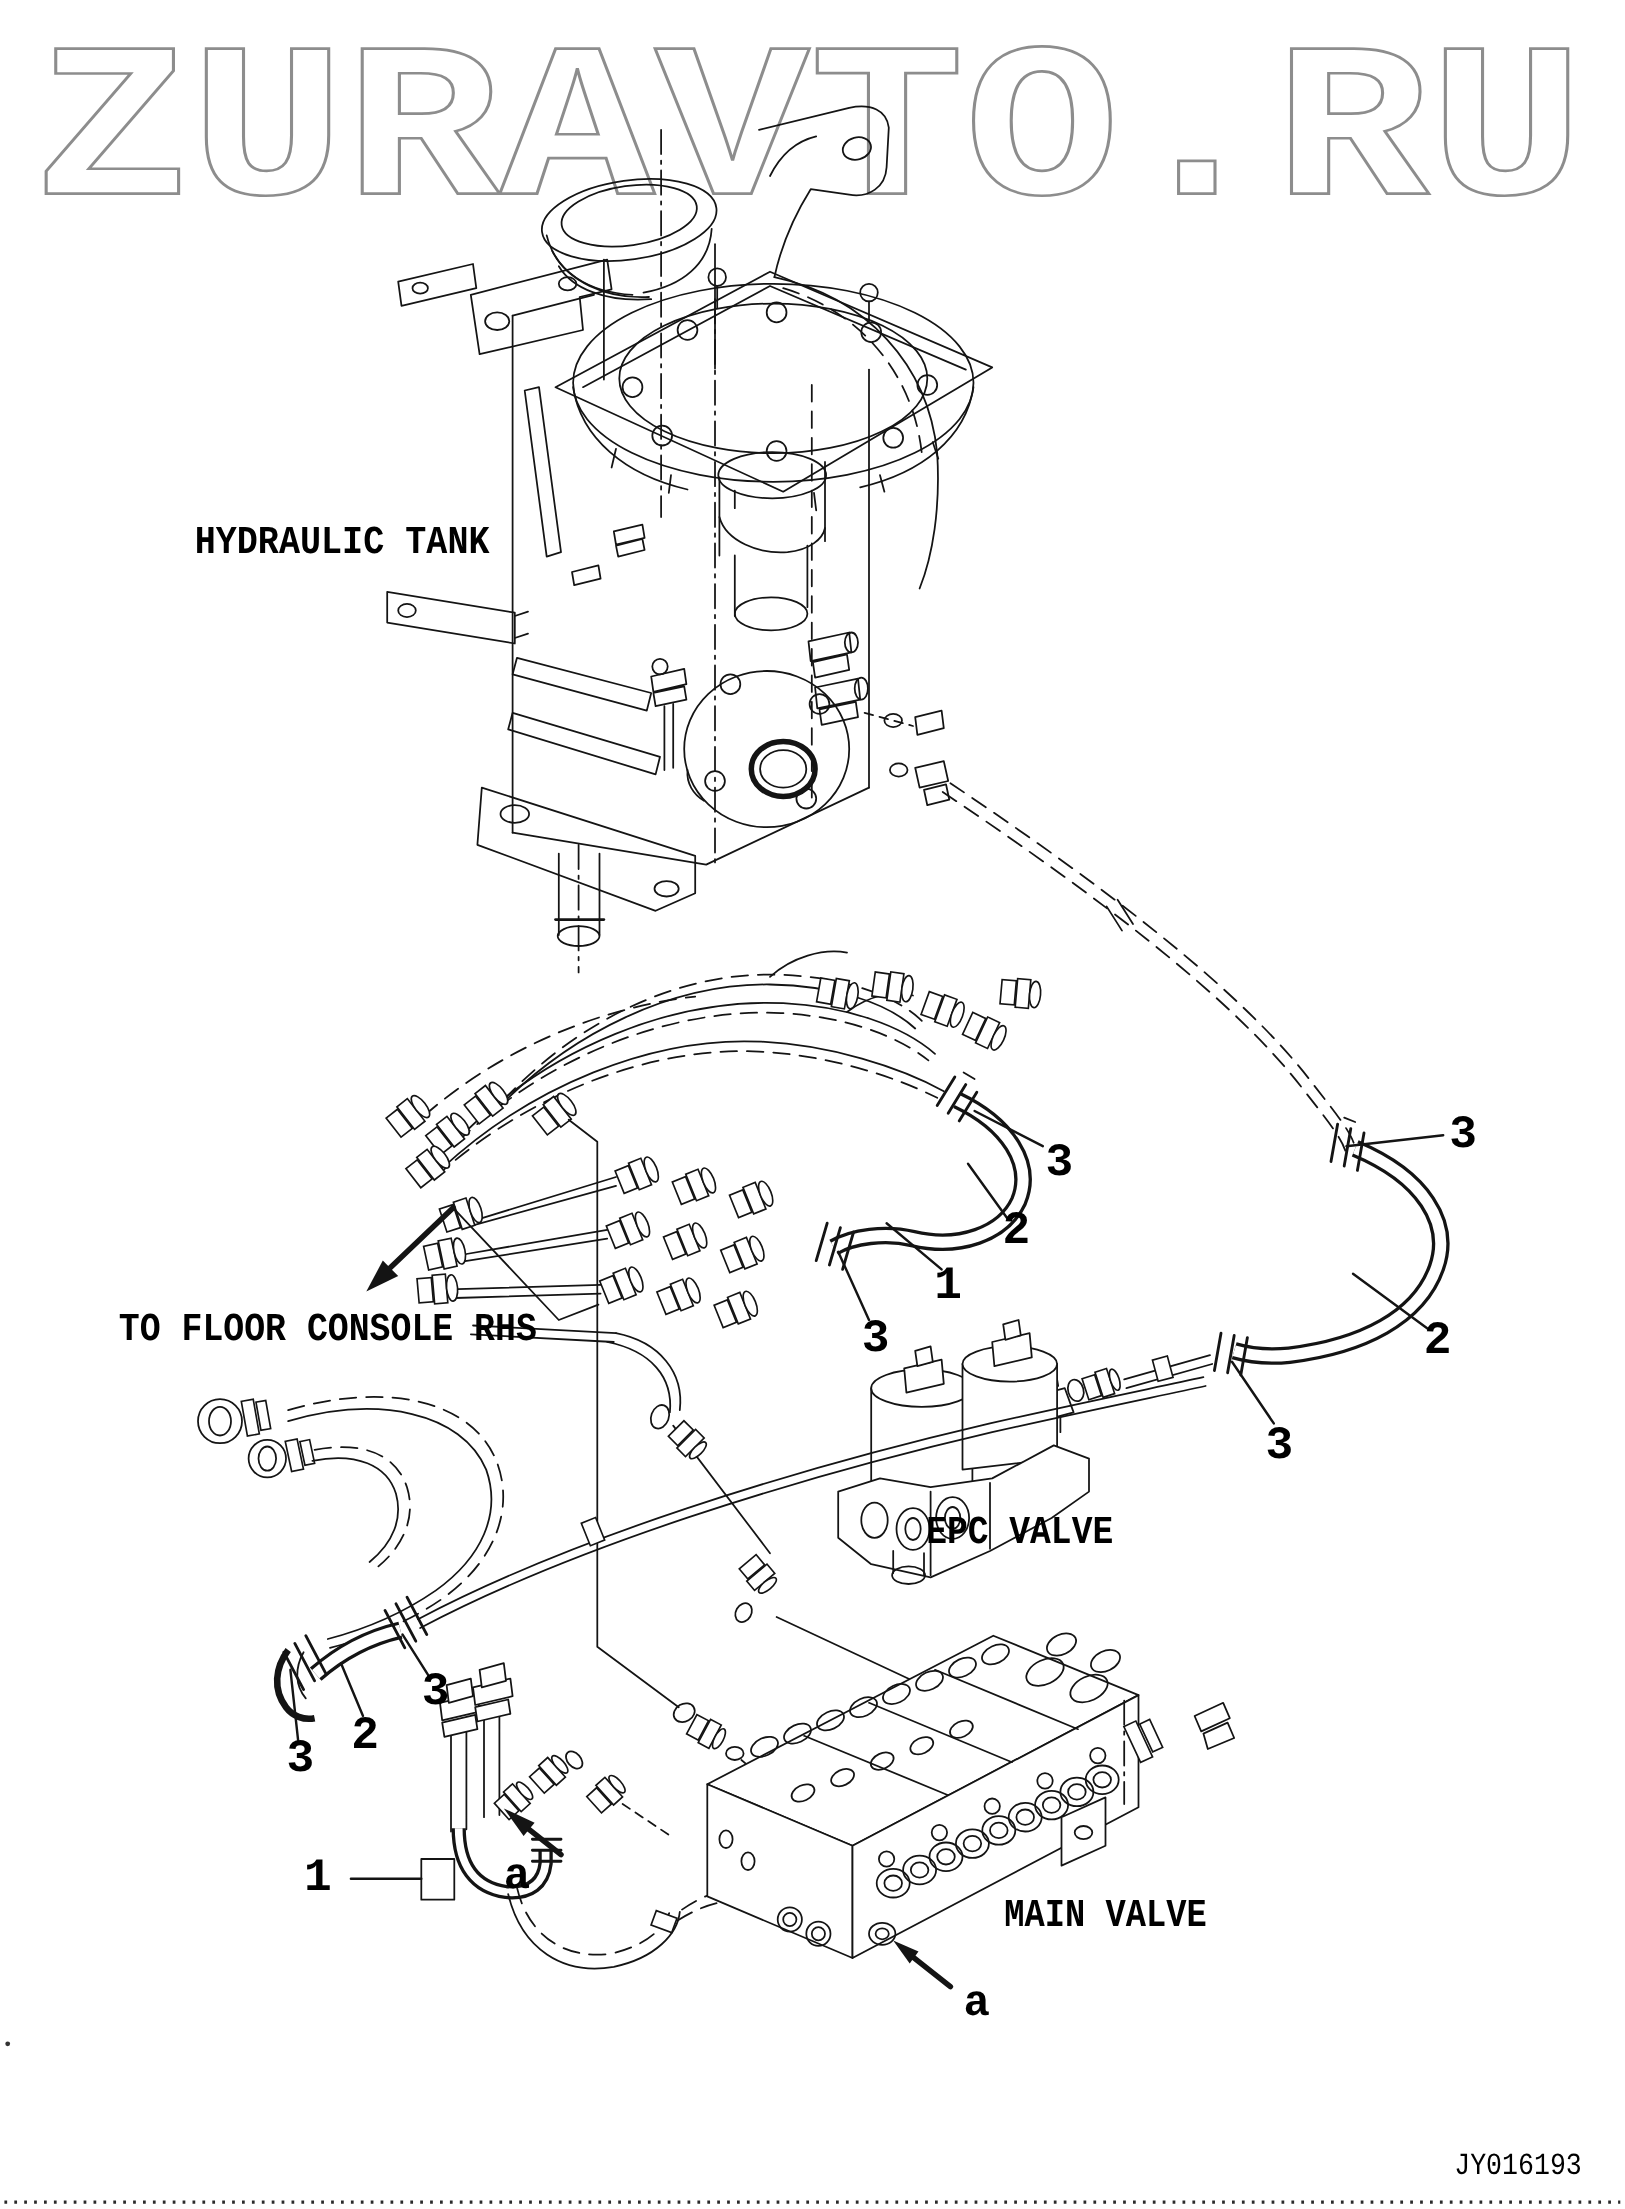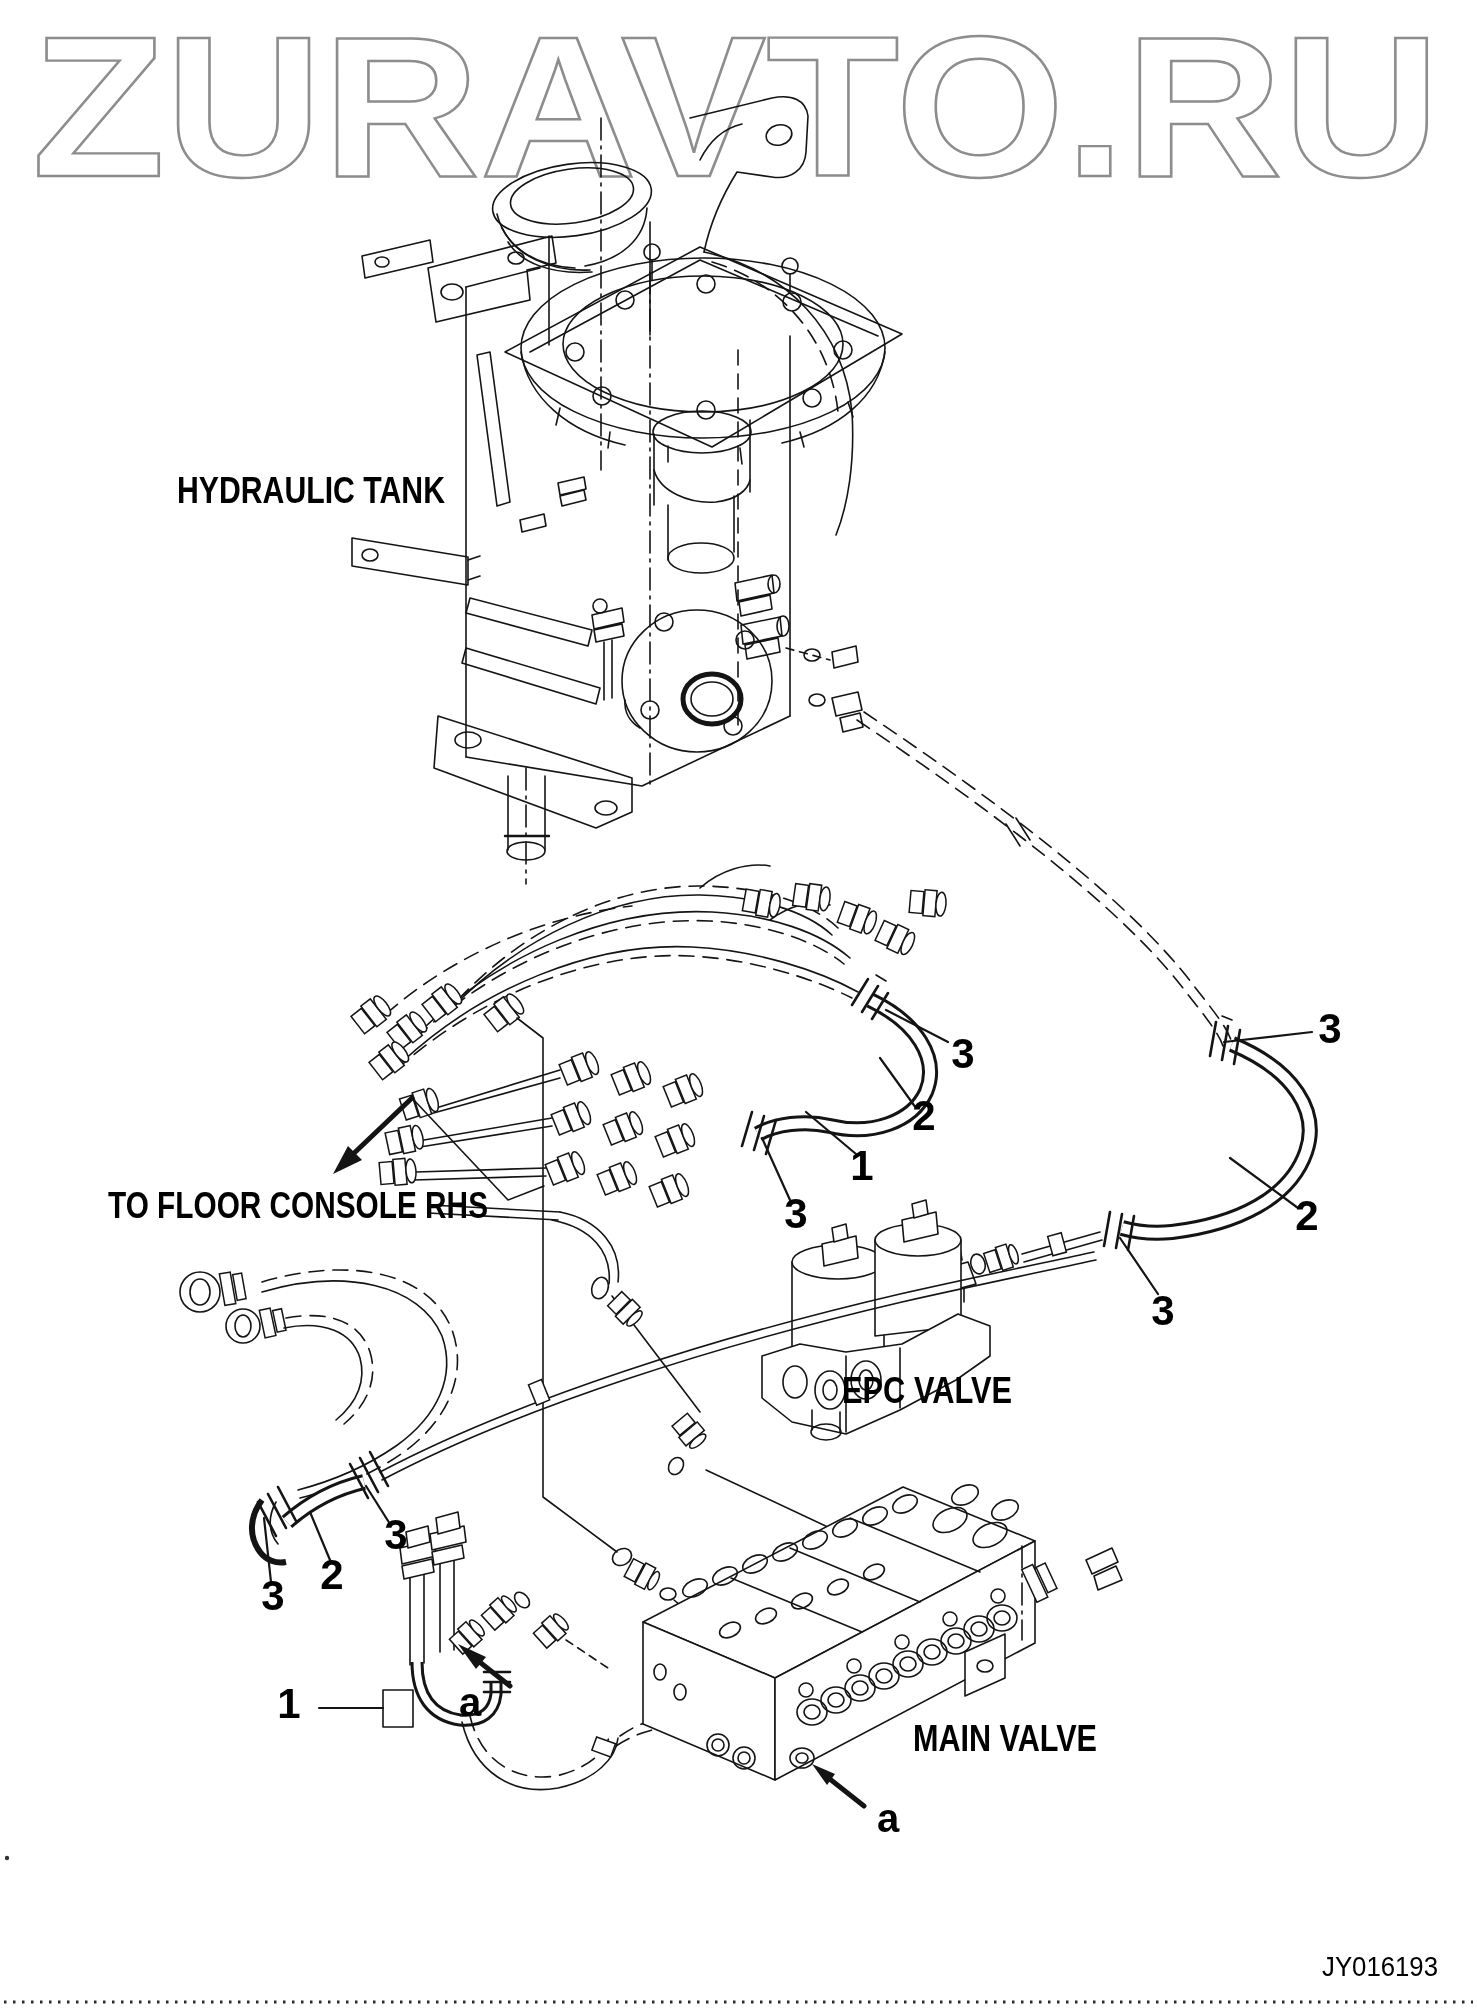--- a/index.html
+++ b/index.html
@@ -1,17 +1,17 @@
 <!DOCTYPE html>
 <html><head>
 <meta charset="utf-8">
 <style>
   html,body{margin:0;padding:0;background:#ffffff;}
   .page{position:relative;width:1477px;height:2008px;background:#fff;overflow:hidden;
-        font-family:Liberation Sans, sans-serif;}
+        font-family:Liberation Mono, monospace;}
   svg{display:block;}
   .ln{fill:none;stroke:#141414;stroke-width:1.6;stroke-linecap:round;stroke-linejoin:round;}
   .ln2{fill:none;stroke:#141414;stroke-width:2.4;stroke-linecap:round;stroke-linejoin:round;}
   .dash{stroke-dasharray:15 9;}
   .dashs{stroke-dasharray:8 6;}
   .dashdot{stroke-dasharray:22 6 3 6;}
   .thick{fill:none;stroke:#141414;stroke-width:16;stroke-linecap:butt;}
   .core{fill:none;stroke:#ffffff;stroke-width:10;stroke-linecap:butt;}
   .thick2{fill:none;stroke:#141414;stroke-width:13;stroke-linecap:butt;}
   .core2{fill:none;stroke:#ffffff;stroke-width:7;stroke-linecap:butt;}

